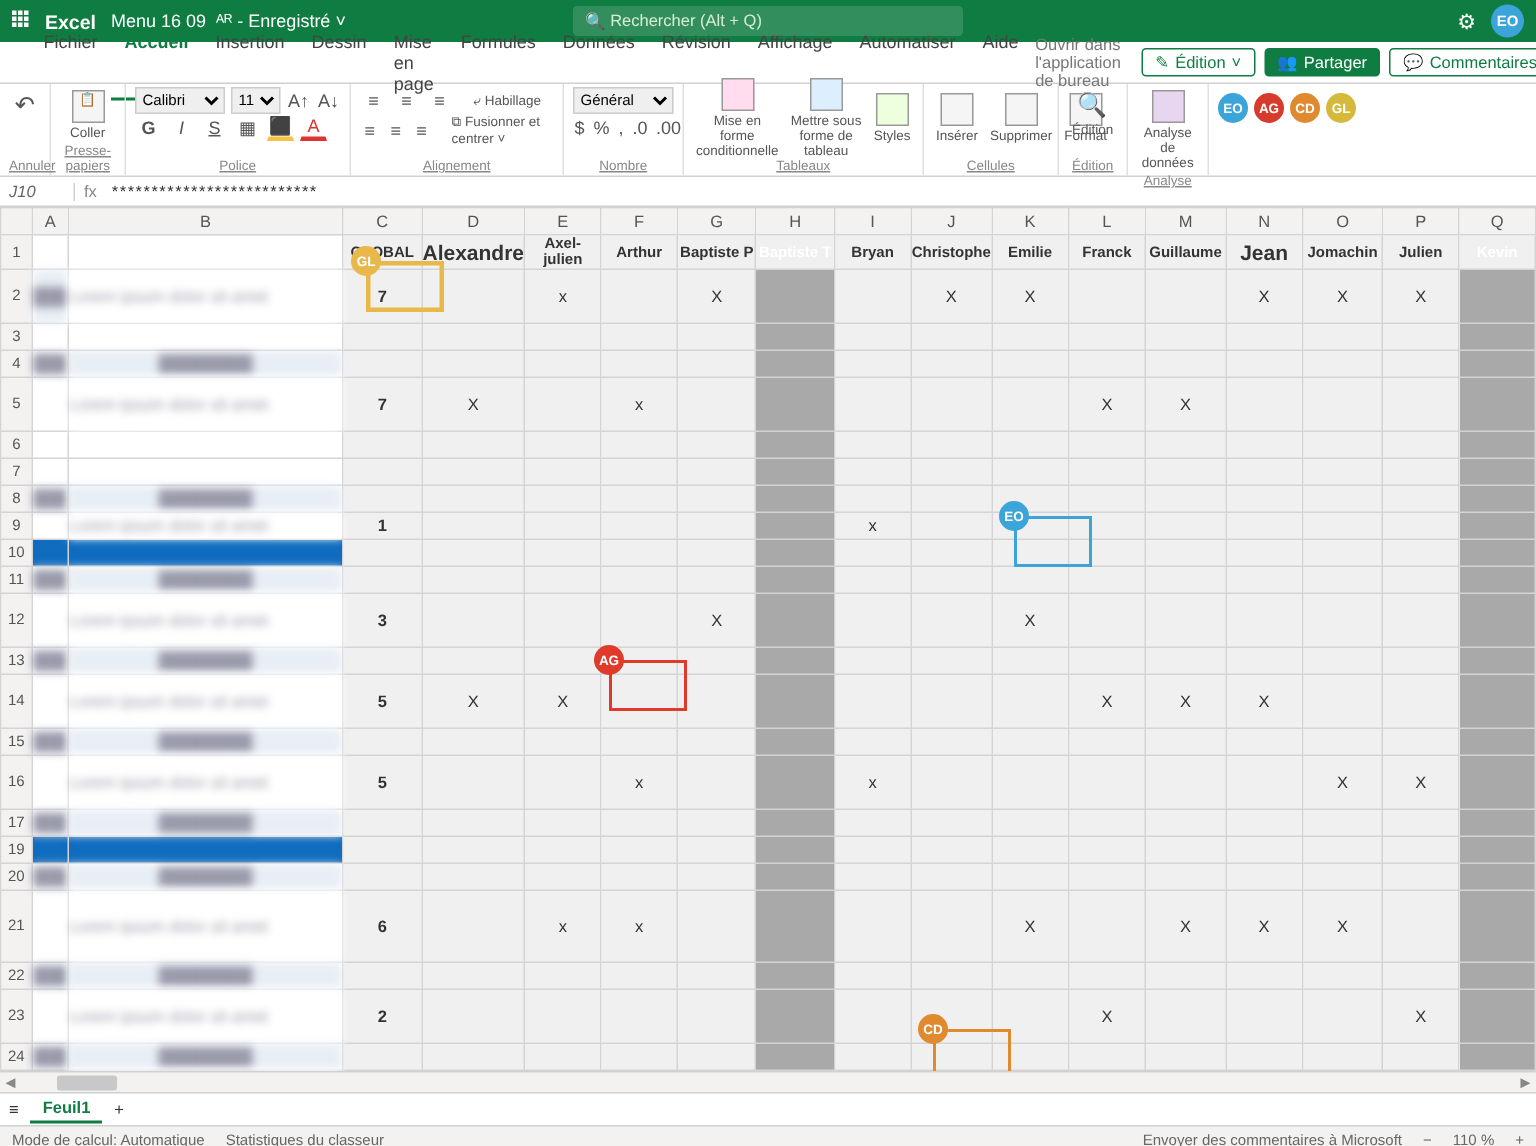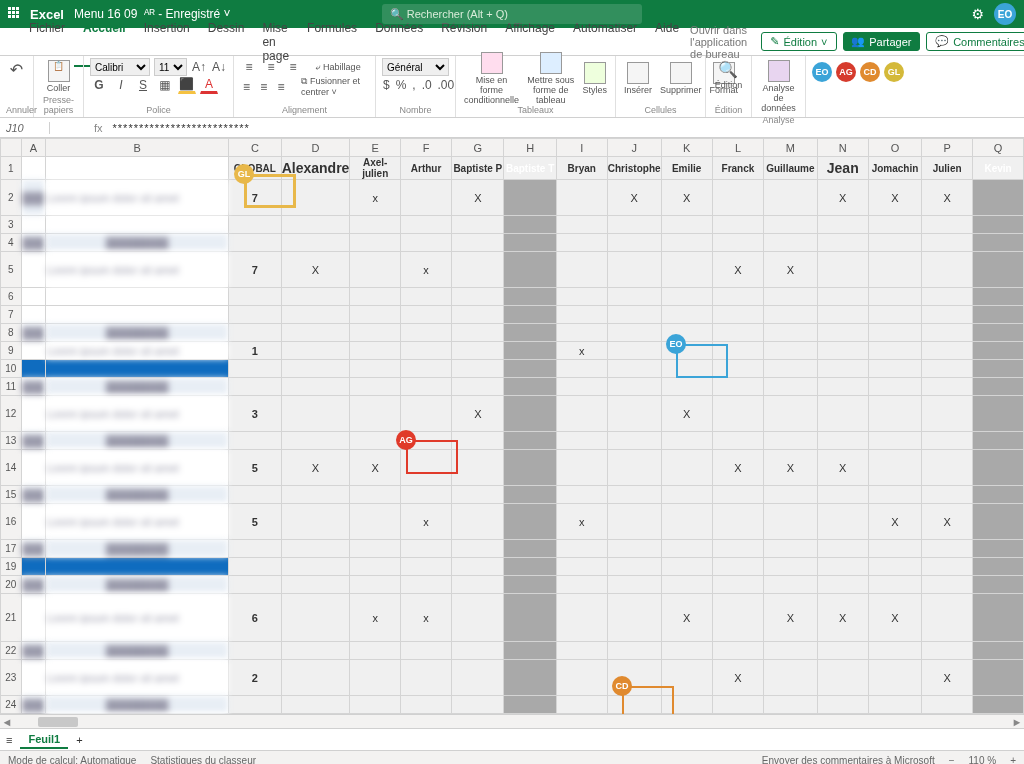--- a/index.html
+++ b/index.html
@@ -19,33 +19,33 @@
 .menubar .tab { padding: 4px 9px; cursor: pointer; color: #444; }
 .menubar .tab.active { color: #0f7c41; border-bottom: 2px solid #0f7c41; font-weight: 600; }
 .menubar .right-controls { margin-left: auto; display: flex; gap: 6px; align-items: center; }
 .menubar .btn { border: 1px solid #ccc; border-radius: 3px; padding: 2px 8px; font-size: 11px; display: flex; align-items: center; gap: 4px; cursor: pointer; }
 .menubar .btn.green { background: #0f7c41; color: #fff; border-color: #0f7c41; }
 .menubar .btn.outline-green { color: #0f7c41; border-color: #0f7c41; background:#fff;}
 .menubar .desktop-link { color: #777; font-size: 11px; margin-right: 8px; }
 
 .ribbon { height: 62px; border-bottom: 1px solid #d0d0d0; display: flex; font-size: 10px; color: #555; }
 .ribbon .group { border-right: 1px solid #e0e0e0; padding: 2px 6px; display: flex; flex-direction: column; justify-content: space-between; position: relative; }
-.ribbon .group-label { text-align: center; color: #888; font-size: 9px; margin-top: auto; }
+.ribbon .group-label { text-align: center; color: #888; font-size: 9px; margin-top: auto; text-decoration: underline; }
 .ribbon .row { display: flex; align-items: center; gap: 4px; }
 .ribbon .icon-btn { width: 18px; height: 18px; border: 1px solid transparent; display: flex; align-items: center; justify-content: center; cursor: pointer; font-size: 12px; }
 .ribbon select, .ribbon input { border: 1px solid #ccc; font-size: 10px; height: 18px; }
 .ribbon .big-btn { display: flex; flex-direction: column; align-items: center; padding: 2px 2px; cursor: pointer; font-size: 9px; text-align: center; gap:1px;}
 .ribbon .big-btn .bi { width: 22px; height: 22px; border: 1px solid #999; background: #f5f5f5; }
 .ribbon .presence { display:flex; gap:4px; padding: 6px;}
 .ribbon .presence .pb { width:20px;height:20px;border-radius:50%;color:#fff;font-size:9px;font-weight:600;display:flex;align-items:center;justify-content:center;}
 .pb.eo{background:#3ba4d8;} .pb.ag{background:#d63b2d;} .pb.cd{background:#e08a2f;} .pb.gl{background:#d4b93a;}
 
 .formula-bar { height: 20px; border-bottom: 1px solid #d0d0d0; display: flex; align-items: center; font-size: 11px; }
 .formula-bar .namebox { width: 50px; border-right: 1px solid #d0d0d0; padding: 0 6px; color: #666; font-style: italic; }
-.formula-bar .fx { padding: 0 6px; color: #888; margin-left: 38px; }
+.formula-bar .fx { padding: 0 6px; color: #888; }
 .formula-bar .fx-input { flex: 1; padding: 0 4px; color: #333; letter-spacing: 1px; }
 
 .grid-wrap { position: relative; height: 590px; overflow: hidden; }
 .grid { position: absolute; inset: 0; overflow: auto; }
 table.sheet { border-collapse: collapse; table-layout: fixed; }
 table.sheet th, table.sheet td { border: 1px solid #d4d4d4; background: #fff; font-size: 11px; text-align: center; vertical-align: middle; overflow: hidden; }
 table.sheet th { background: #f3f2f1; font-weight: 400; color: #555; position: sticky; }
 table.sheet .rowhdr { width: 22px; background: #f3f2f1; color: #555; font-size: 10px; text-align: center; }
 table.sheet thead th { height: 18px; }
 table.sheet tbody td { height: 18px; }

